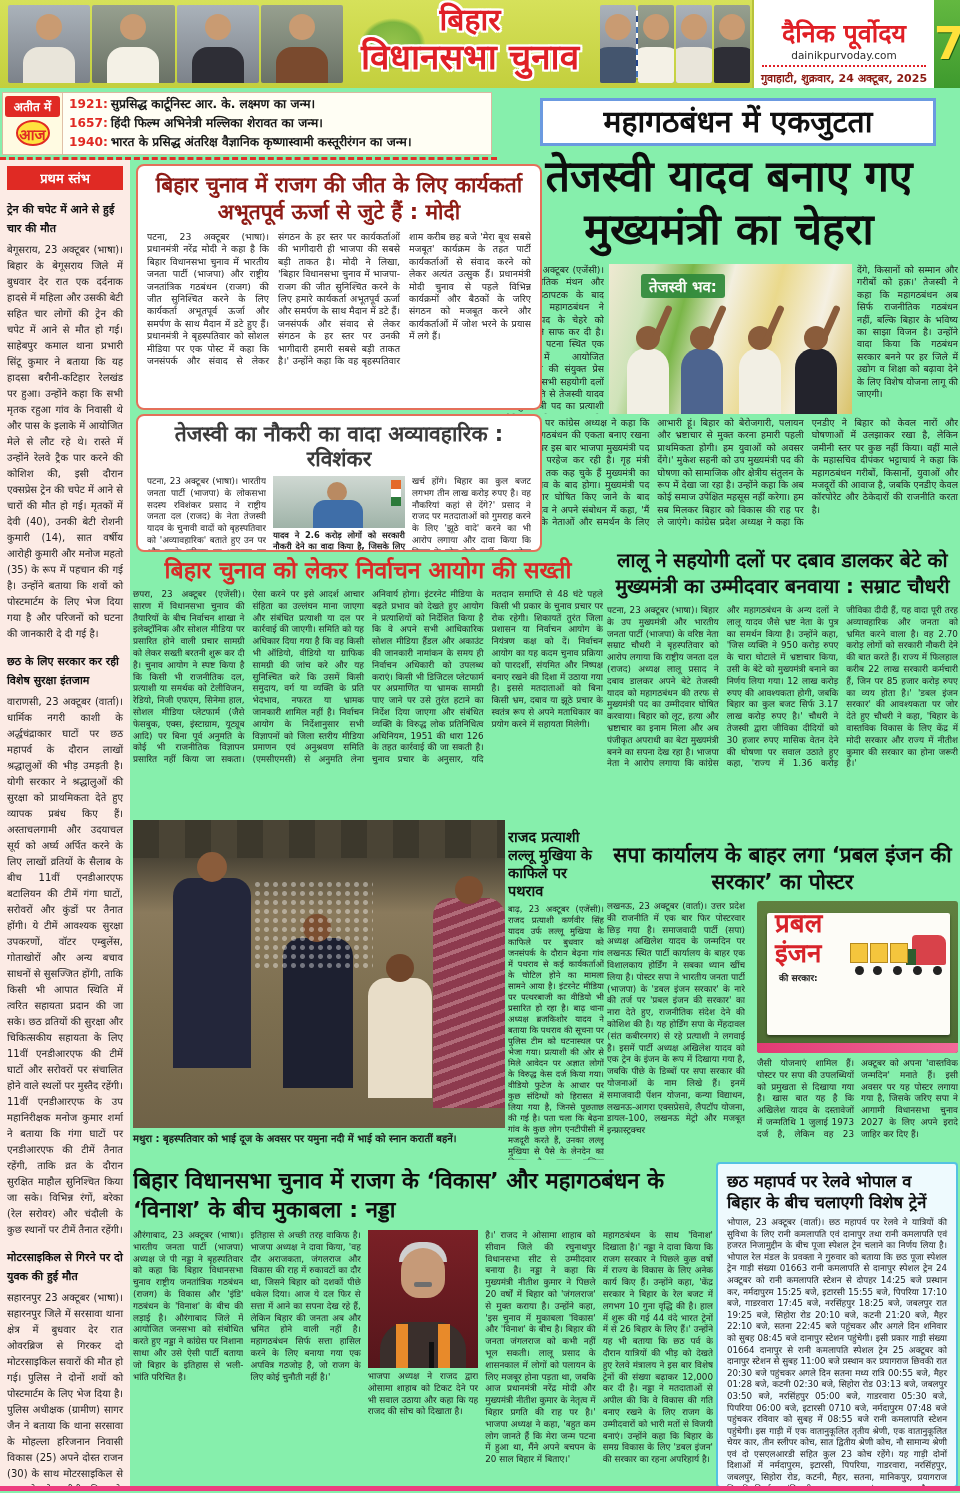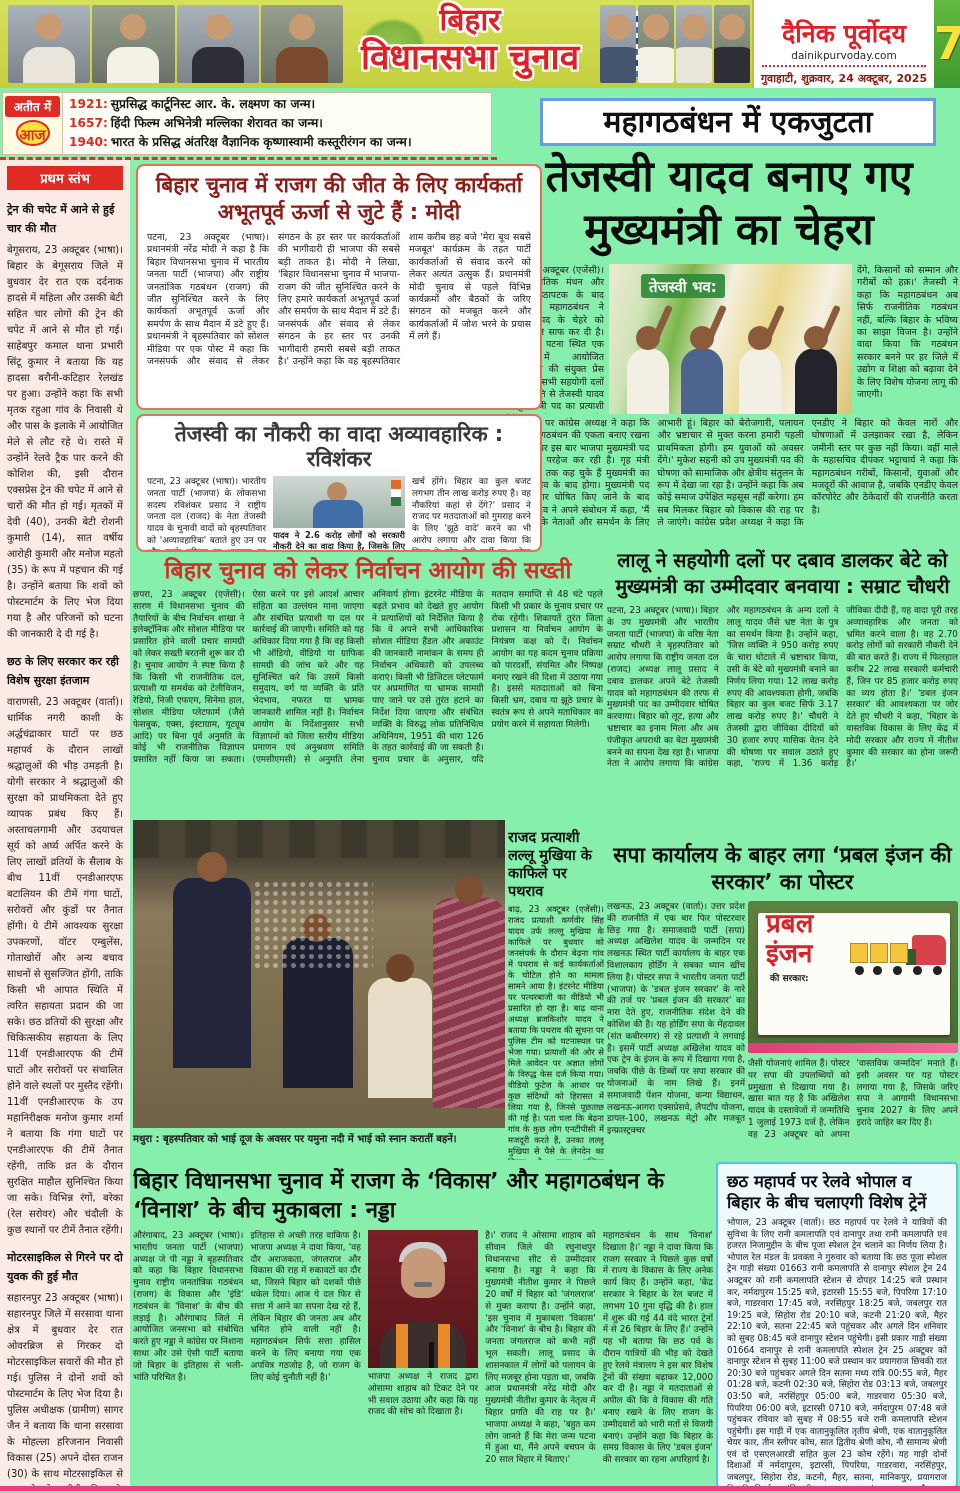--- a/index.html
+++ b/index.html
@@ -109,21 +109,21 @@
   .mathura-cap{position:absolute;left:133px;top:1132px;width:372px;font-size:10px;line-height:13px;font-weight:bold;color:#1b1b1b}
 
   
   .rajd{position:absolute;left:508px;top:828px;width:96px;height:332px;overflow:hidden}
   .rajd h3{font-size:14.5px;line-height:18px;font-weight:bold;color:#101010;margin-bottom:4px}
   .rajd .txt-xs{font-size:8.4px;line-height:11px;text-align:justify;color:#1d1d1d}
 
   
   .sapa{position:absolute;left:607px;top:842px;width:351px;height:318px;overflow:hidden}
   .sapa h2{font-size:21px;line-height:27px;font-weight:bold;color:#0f0f0f;text-align:center;margin-bottom:5px}
-  .sapa-content{display:flex;gap:3px}
+  .sapa-content{display:flex;gap:12px}
   .sapa-left{width:138px;height:248px;overflow:hidden;flex:none}
   .sapa-right{flex:1}
   .poster{position:relative;width:100%;height:152px;background:linear-gradient(#60803f,#4c6a33);border-radius:3px;overflow:hidden}
   .poster .board{position:absolute;left:10px;top:12px;right:8px;bottom:18px;background:#fdfcf7;border-radius:2px;box-shadow:0 2px 3px rgba(0,0,0,.4)}
   .poster .pt1{position:absolute;left:18px;top:8px;font-size:26px;line-height:28px;font-weight:bold;color:#d8232a}
   .poster .pt2{position:absolute;left:18px;top:38px;font-size:26px;line-height:28px;font-weight:bold;color:#d8232a}
   .poster .psub{position:absolute;left:22px;top:70px;font-size:9px;font-weight:bold;color:#222}
   .train{position:absolute;right:12px;top:34px;width:96px;height:34px}
   .train .eng{position:absolute;right:0;top:0;width:34px;height:30px;background:#d8424a;border-radius:4px 8px 2px 2px}
   .train .eng::before{content:"";position:absolute;left:-6px;bottom:0;width:10px;height:16px;background:#2f5d2f}

